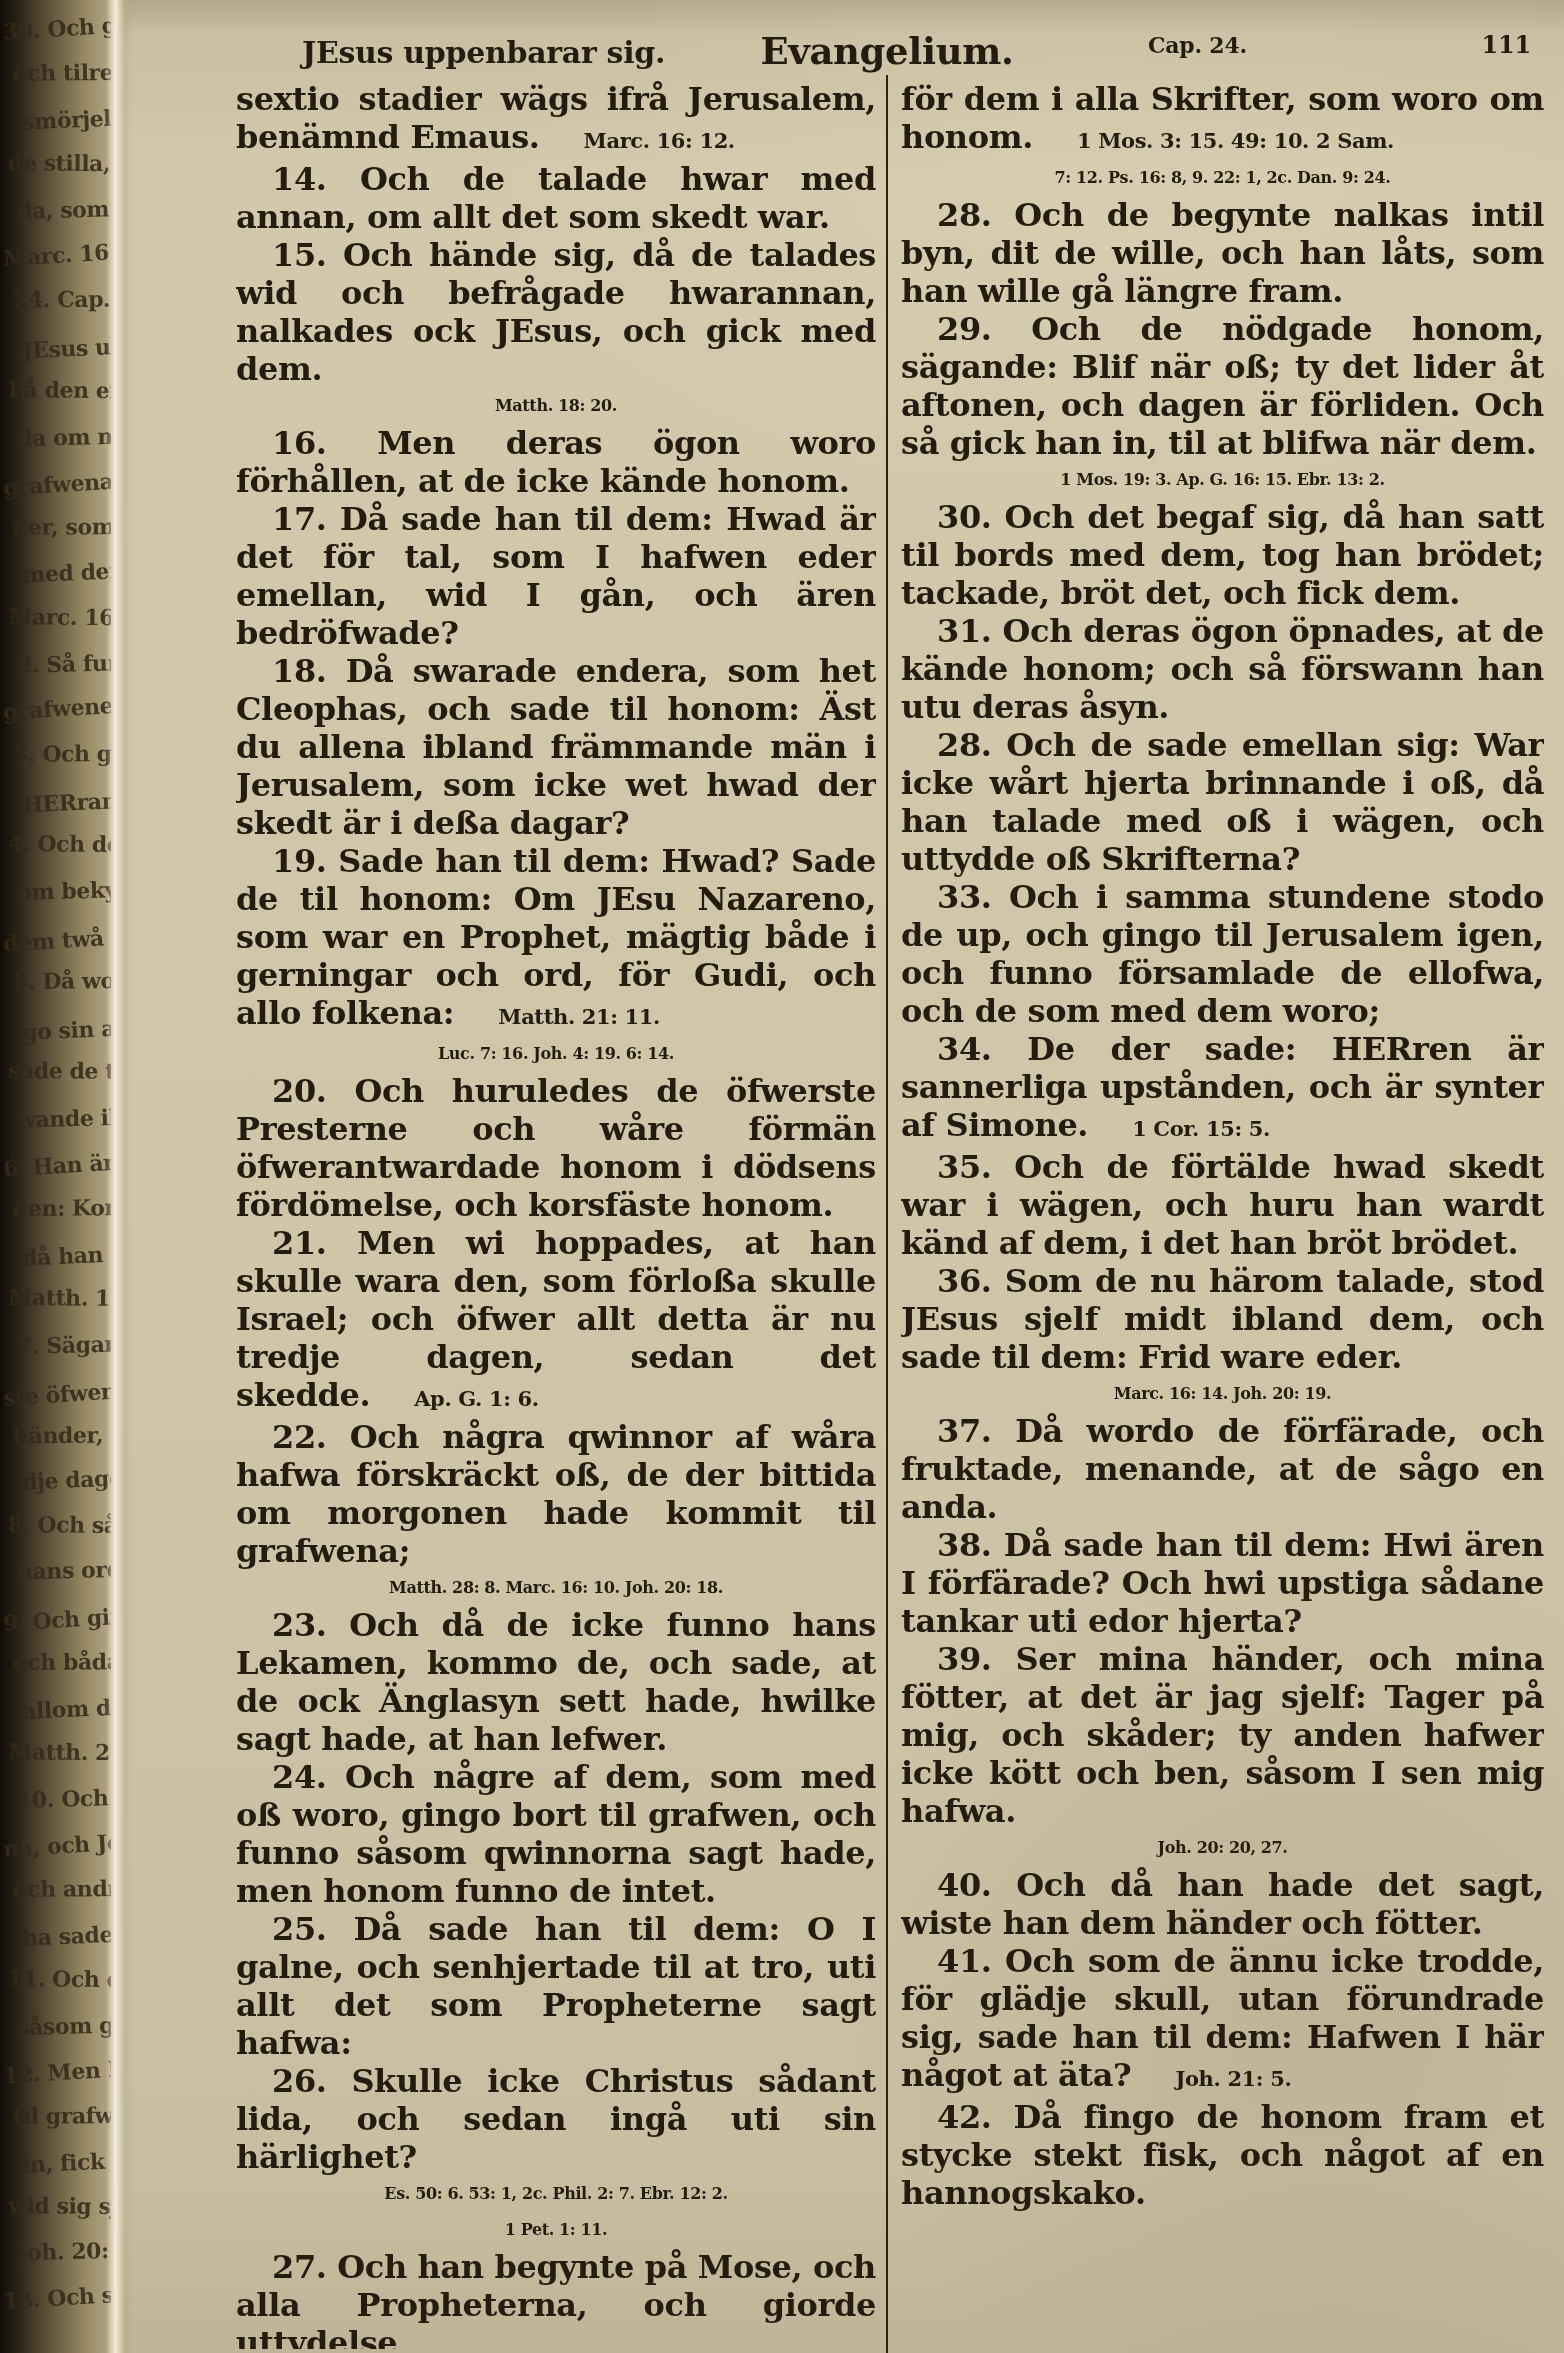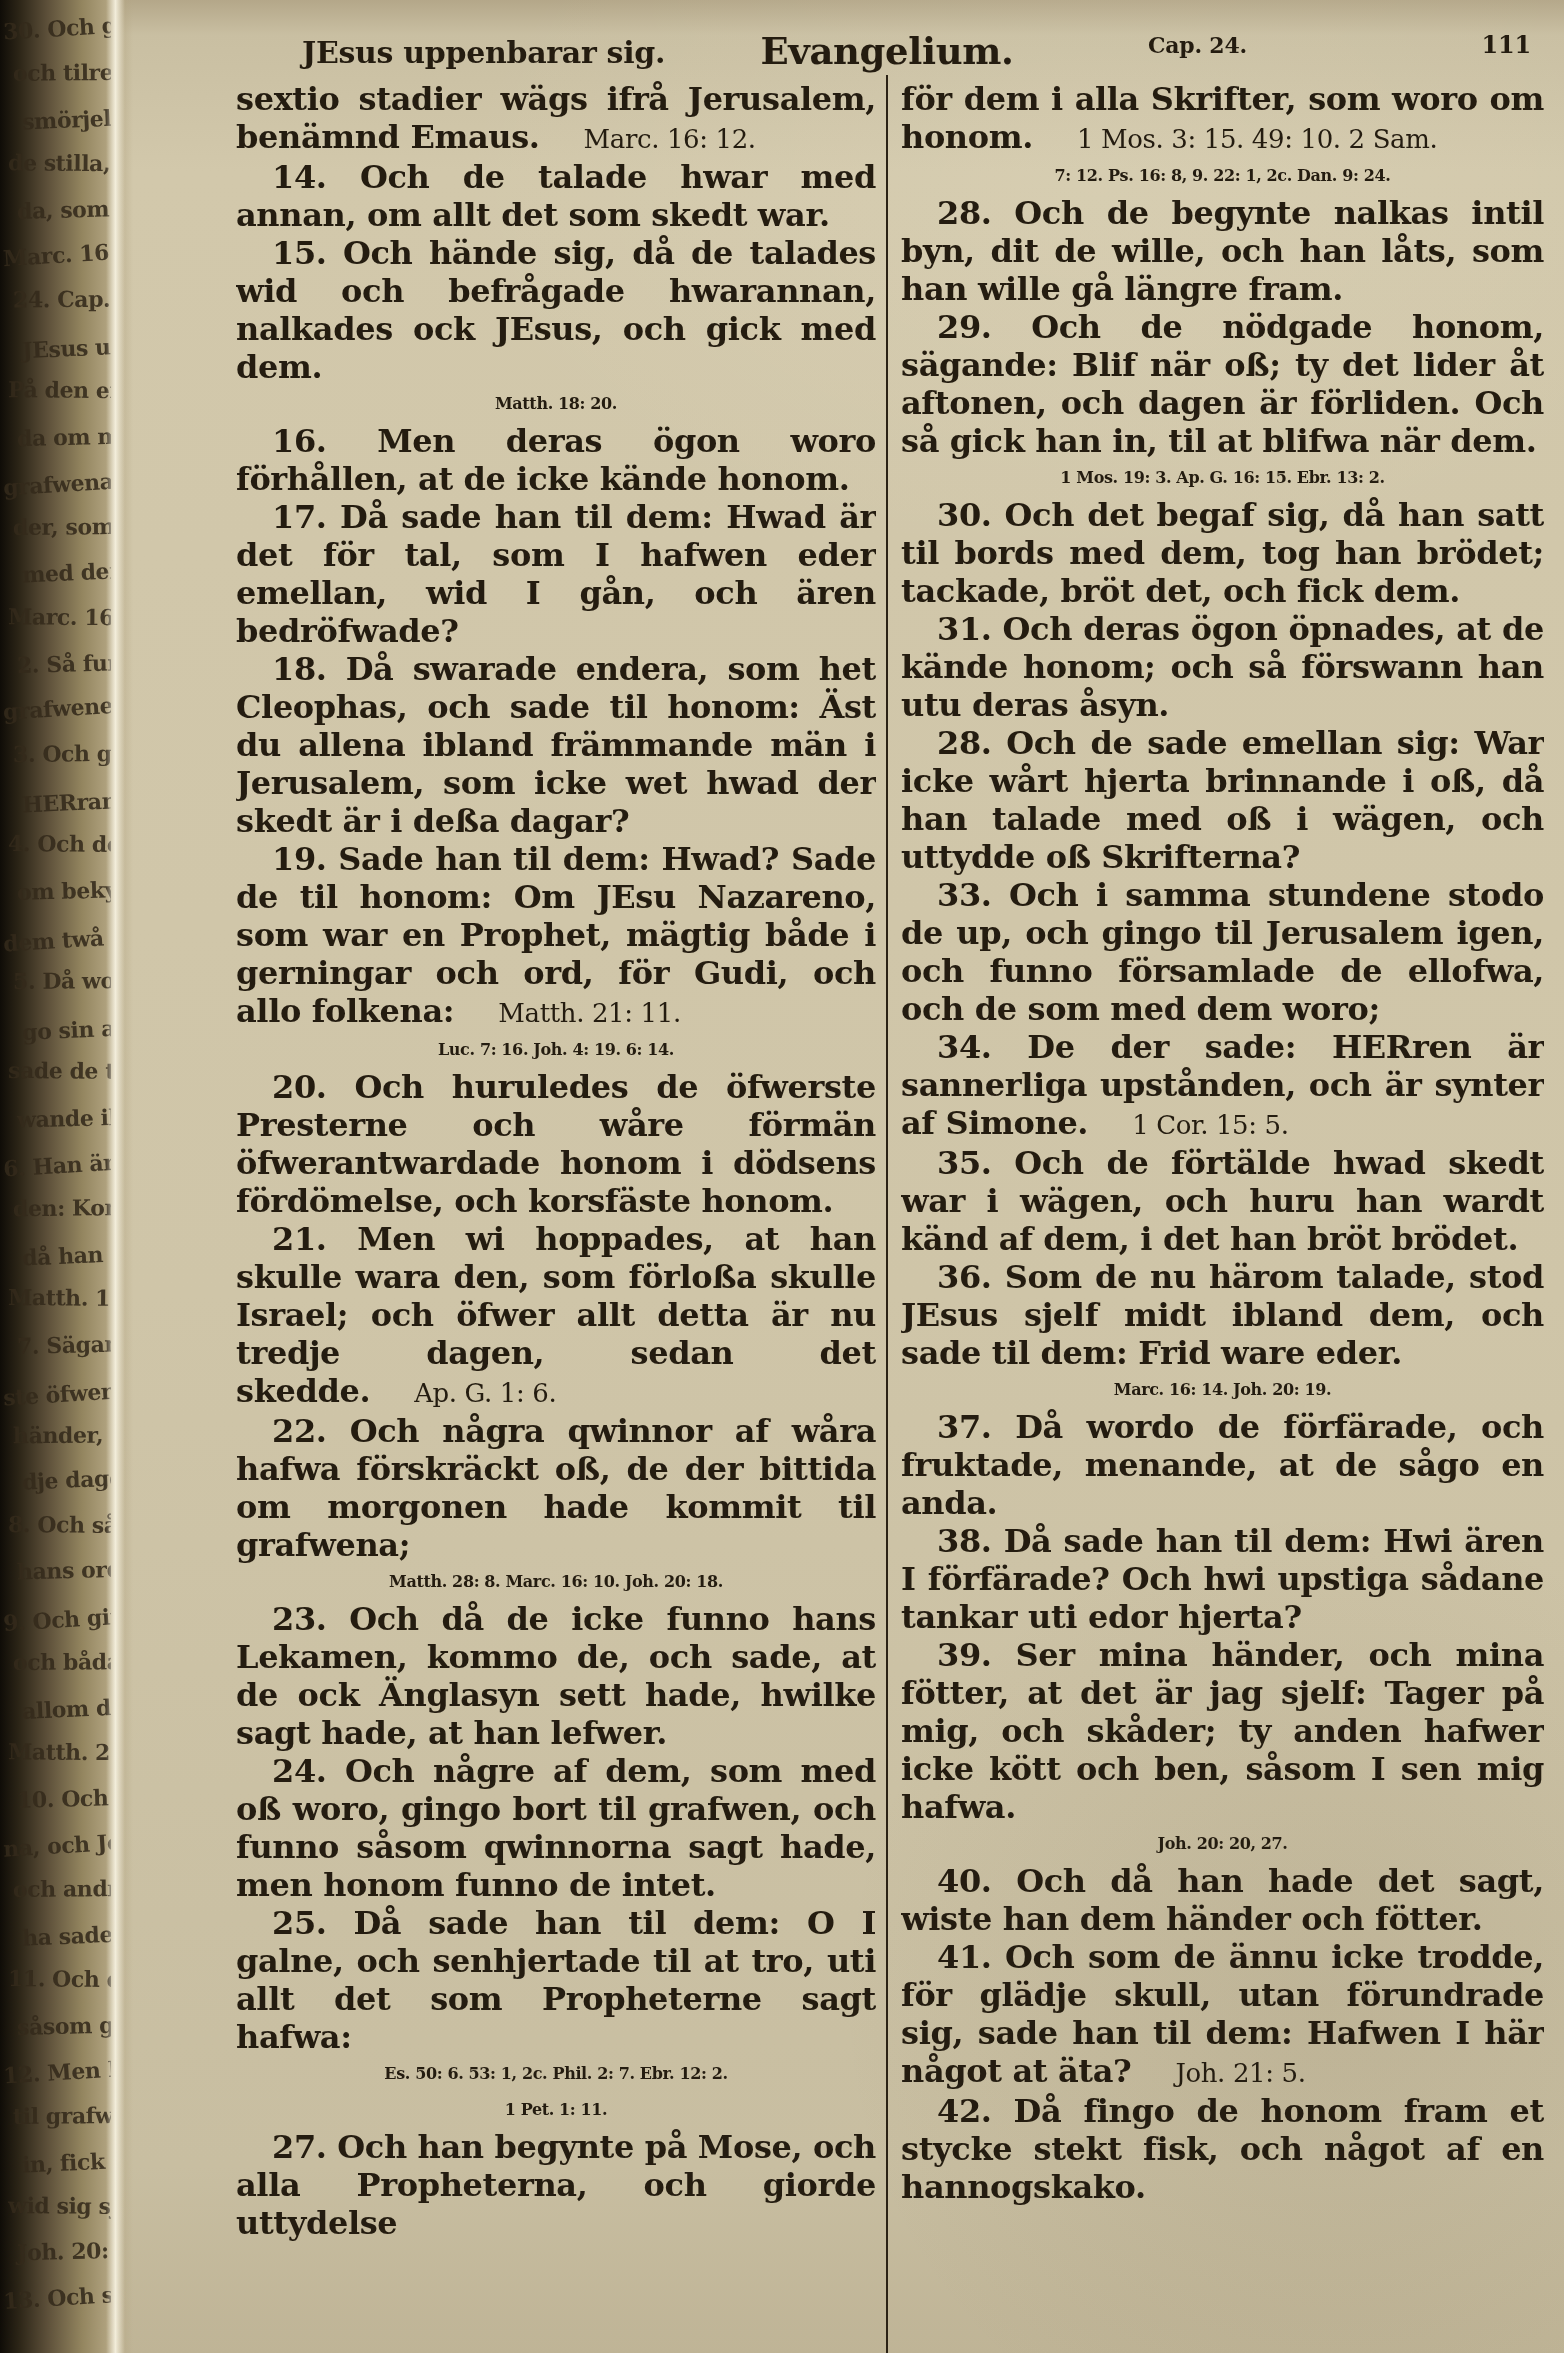--- a/index.html
+++ b/index.html
@@ -67,21 +67,21 @@
     font-size:32px; line-height:38px;
     text-align:justify; text-justify:inter-word;
     text-indent:36px;
     font-weight:700;
   }
   .para.noindent { text-indent:0; }
   .refline {
     font-size:16px; line-height:36px;
     text-align:center; font-weight:700;
   }
-  .ref-inline { font-size:26px; font-weight:400; margin-left:44px; white-space:nowrap; }
+  .ref-inline { font-size:21px; font-weight:700; margin-left:44px; white-space:nowrap; }
 </style>
 </head>
 <body>
 
 <div class="page">
 
   <div class="gutter">
     <div class="gutter-textarea">
         <div class="frag" style="top: 14px; left: 3.1px; transform: rotate(-3.5deg);">30. Och ging</div>
         <div class="frag" style="top: 59px; left: 12.5px; transform: rotate(-0.5deg);">och tilredde sm</div>
@@ -157,20 +157,21 @@
       <p class="para">18. Då swarade endera, som het Cleophas, och sade til honom: Äst du allena ibland främmande män i Jerusalem, som icke wet hwad der skedt är i deßa dagar?</p>
       <p class="para">19. Sade han til dem: Hwad? Sade de til honom: Om JEsu Nazareno, som war en Prophet, mägtig både i gerningar och ord, för Gudi, och allo folkena:<span class="ref-inline">Matth. 21: 11.</span></p>
       <div class="refline">Luc. 7: 16. Joh. 4: 19. 6: 14.</div>
       <p class="para">20. Och huruledes de öfwerste Presterne och wåre förmän öfwerantwardade honom i dödsens fördömelse, och korsfäste honom.</p>
       <p class="para">21. Men wi hoppades, at han skulle wara den, som förloßa skulle Israel; och öfwer allt detta är nu tredje dagen, sedan det skedde.<span class="ref-inline">Ap. G. 1: 6.</span></p>
       <p class="para">22. Och några qwinnor af wåra hafwa förskräckt oß, de der bittida om morgonen hade kommit til grafwena;</p>
       <div class="refline">Matth. 28: 8. Marc. 16: 10. Joh. 20: 18.</div>
       <p class="para">23. Och då de icke funno hans Lekamen, kommo de, och sade, at de ock Änglasyn sett hade, hwilke sagt hade, at han lefwer.</p>
       <p class="para">24. Och någre af dem, som med oß woro, gingo bort til grafwen, och funno såsom qwinnorna sagt hade, men honom funno de intet.</p>
       <p class="para">25. Då sade han til dem: O I galne, och senhjertade til at tro, uti allt det som Propheterne sagt hafwa:</p>
+      <p class="para">26. Skulle icke Christus sådant lida, och sedan ingå uti sin härlighet?</p>
       <div class="refline">Es. 50: 6. 53: 1, 2c. Phil. 2: 7. Ebr. 12: 2.</div>
       <div class="refline">1 Pet. 1: 11.</div>
       <p class="para">27. Och han begynte på Mose, och alla Propheterna, och giorde uttydelse</p>
     </div>
   <div class="text-col text-col-right">
       <p class="para noindent">för dem i alla Skrifter, som woro om honom.<span class="ref-inline">1 Mos. 3: 15. 49: 10. 2 Sam.</span></p>
       <div class="refline">7: 12. Ps. 16: 8, 9. 22: 1, 2c. Dan. 9: 24.</div>
       <p class="para">28. Och de begynte nalkas intil byn, dit de wille, och han låts, som han wille gå längre fram.</p>
       <p class="para">29. Och de nödgade honom, sägande: Blif när oß; ty det lider åt aftonen, och dagen är förliden. Och så gick han in, til at blifwa när dem.</p>
       <div class="refline">1 Mos. 19: 3. Ap. G. 16: 15. Ebr. 13: 2.</div>

